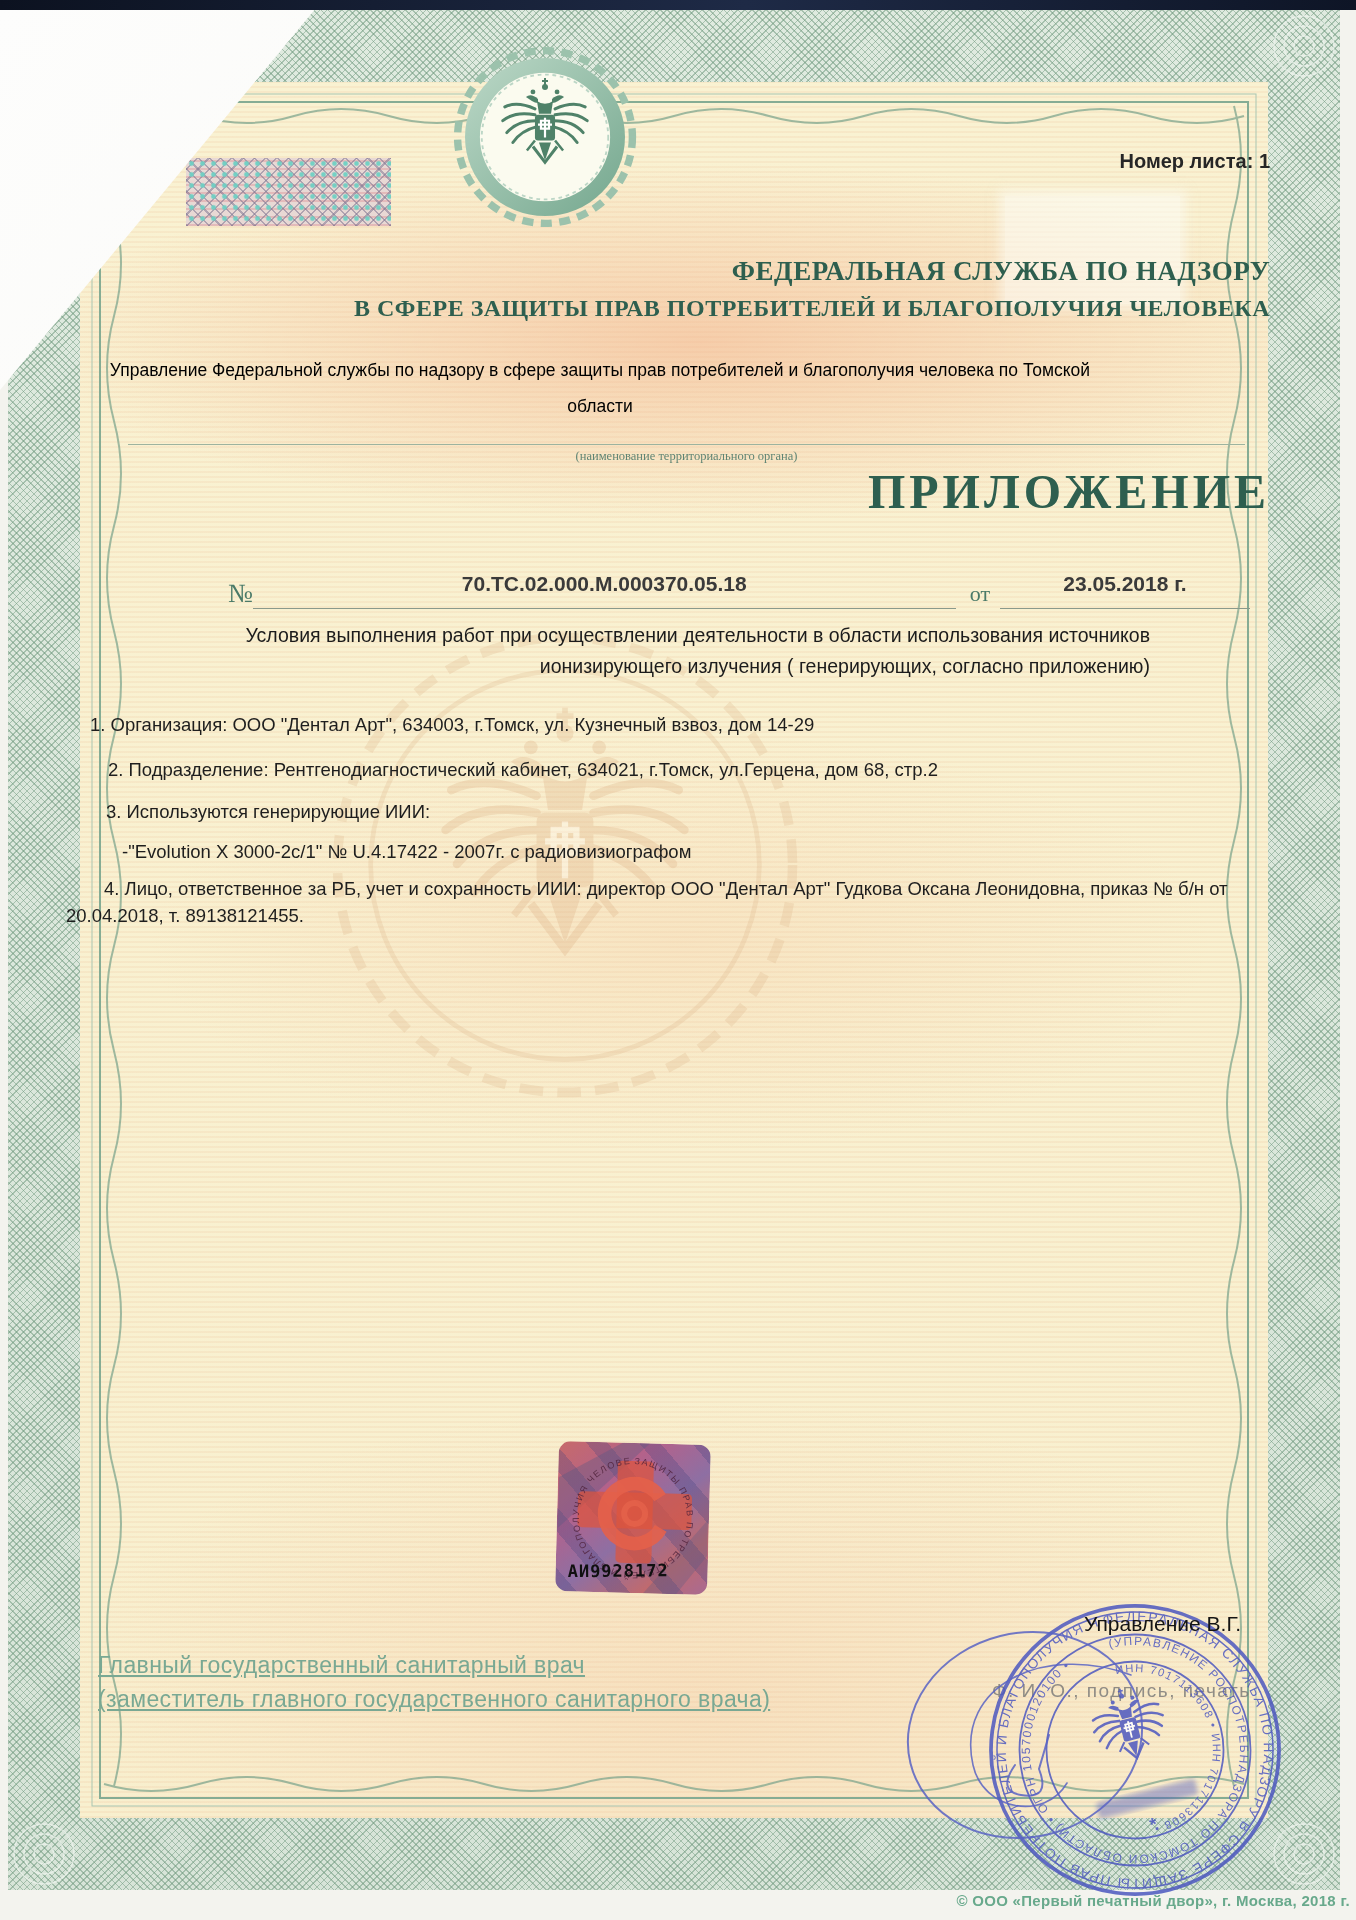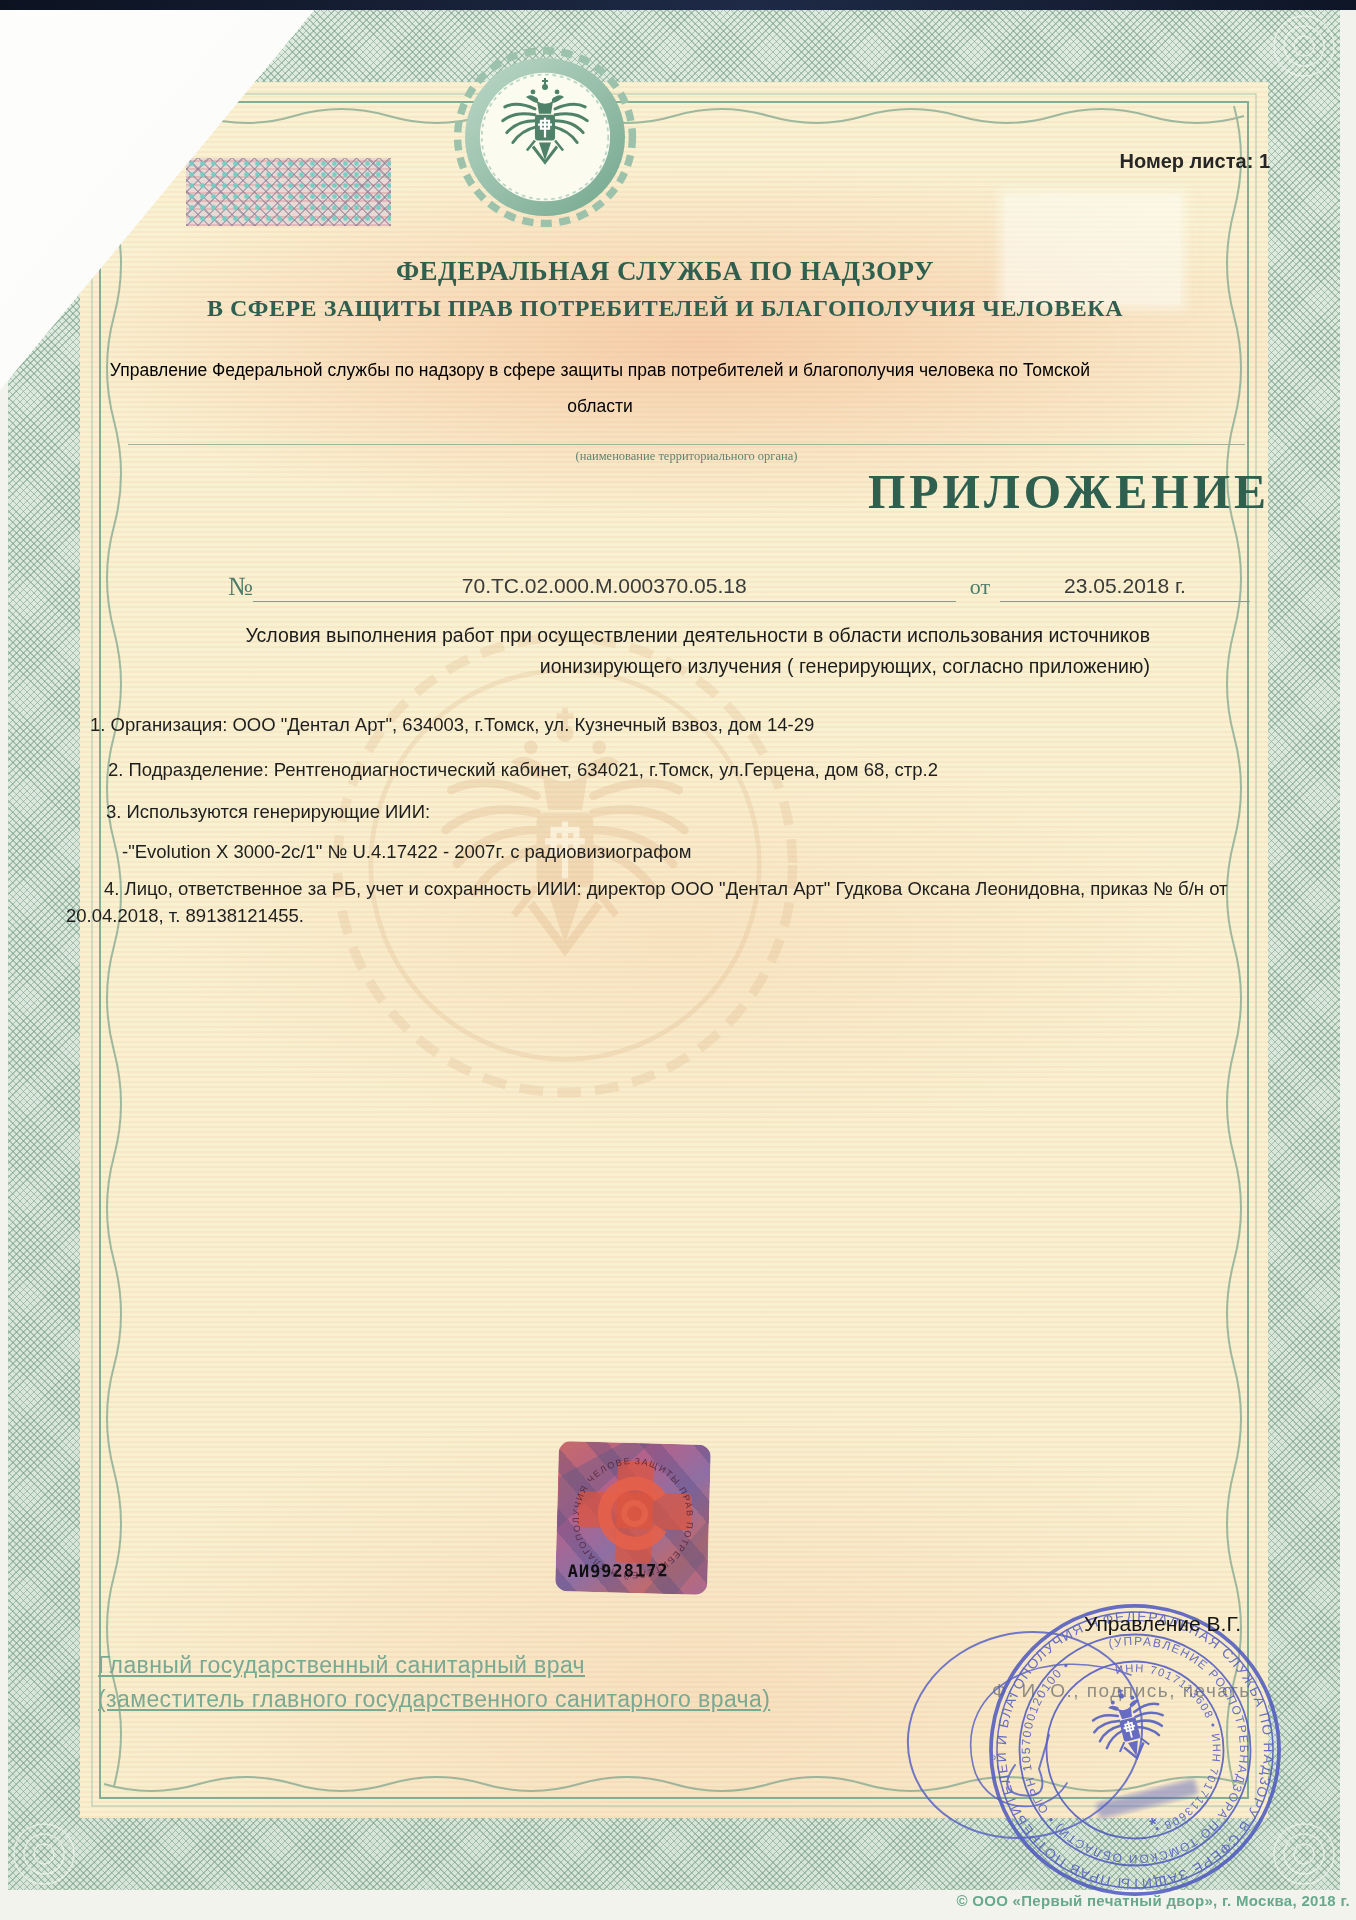--- a/index.html
+++ b/index.html
@@ -34,41 +34,41 @@
           radial-gradient(circle,rgba(96,205,195,.95) 1.6px,rgba(96,205,195,0) 3.2px),
           repeating-linear-gradient(45deg,rgba(118,108,142,.55) 0 1.5px,rgba(0,0,0,0) 1.5px 8px),
           repeating-linear-gradient(-45deg,rgba(118,108,142,.55) 0 1.5px,rgba(0,0,0,0) 1.5px 8px),
           repeating-linear-gradient(0deg,rgba(214,120,130,.35) 0 2px,rgba(0,0,0,0) 2px 8px);
         background-size:11px 11px,auto,auto,auto;}
   .medallion{position:absolute;left:452px;top:36px;width:186px;height:202px;z-index:11;}
   .faded-rect{position:absolute;left:1005px;top:196px;width:175px;height:108px;z-index:5;
         background:rgba(253,253,247,.55);box-shadow:0 0 10px 6px rgba(253,253,247,.5);}
   .sheet-no{position:absolute;left:1000px;top:150px;width:270px;text-align:right;z-index:6;
         font-size:20px;font-weight:bold;color:#262626;}
-  .agency-1,.agency-2{position:absolute;left:60px;width:1210px;text-align:center;z-index:6;
+  .agency-1,.agency-2{position:absolute;left:60px;width:1210px;text-align:right;z-index:6;
         font-family:"Liberation Serif","DejaVu Serif",serif;font-weight:bold;color:#2e5f4f;letter-spacing:.5px;}
   .agency-1{top:256px;font-size:27px;}
   .agency-2{top:295px;font-size:24px;}
   .territorial{position:absolute;left:105px;top:352px;width:990px;text-align:center;z-index:6;
         font-size:17.5px;line-height:36px;color:#000000;}
   .rule{position:absolute;left:128px;top:444px;width:1117px;border-top:1.5px solid #9db39f;z-index:6;}
   .territorial-cap{position:absolute;left:128px;top:449px;width:1117px;text-align:center;z-index:6;
         font-family:"Liberation Serif","DejaVu Serif",serif;font-size:12.5px;color:#5f8473;}
   .title-1{position:absolute;left:60px;top:464px;width:1210px;text-align:right;z-index:6;
         font-family:"Liberation Serif","DejaVu Serif",serif;font-weight:bold;font-size:48px;
         letter-spacing:4px;color:#2e5f4f;}
   .title-2{position:absolute;left:30px;top:518px;width:1290px;text-align:center;z-index:6;
         font-family:"Liberation Serif","DejaVu Serif",serif;font-weight:bold;font-size:40px;
         letter-spacing:1px;color:#2e5f4f;}
   .num-row{position:absolute;left:228px;top:572px;width:1022px;display:flex;align-items:flex-end;z-index:6;}
   .num-label,.from-label{font-family:"Liberation Serif","DejaVu Serif",serif;color:#4a7a68;}
   .num-label{font-size:26px;}
   .from-label{font-size:22px;margin:0 10px 2px 14px;}
   .num-line{flex:1;border-bottom:1.5px solid #8a9a8c;text-align:center;
-        font-size:21px;font-weight:400;color:#3a3a3a;padding-bottom:3px;}
+        font-size:21px;font-weight:700;color:#3a3a3a;padding-bottom:12px;}
   .num-line.date{flex:0 0 250px;}
   .subject{position:absolute;left:140px;top:620px;width:1010px;text-align:right;z-index:6;
         font-size:19.5px;line-height:31px;color:#1c1c1c;}
   .doc-item{position:absolute;z-index:6;font-size:18.5px;color:#1e1e1e;line-height:1.45;}
   .it-1{left:90px;top:712px;width:1180px;}
   .it-2{left:108px;top:757px;width:1180px;}
   .it-3{left:106px;top:799px;width:1180px;}
   .it-4{left:122px;top:839px;width:1180px;}
   .it-5{left:66px;top:876px;width:1195px;text-indent:38px;}
   .watermark{position:absolute;left:328px;top:628px;width:474px;height:474px;z-index:3;opacity:.5;}

